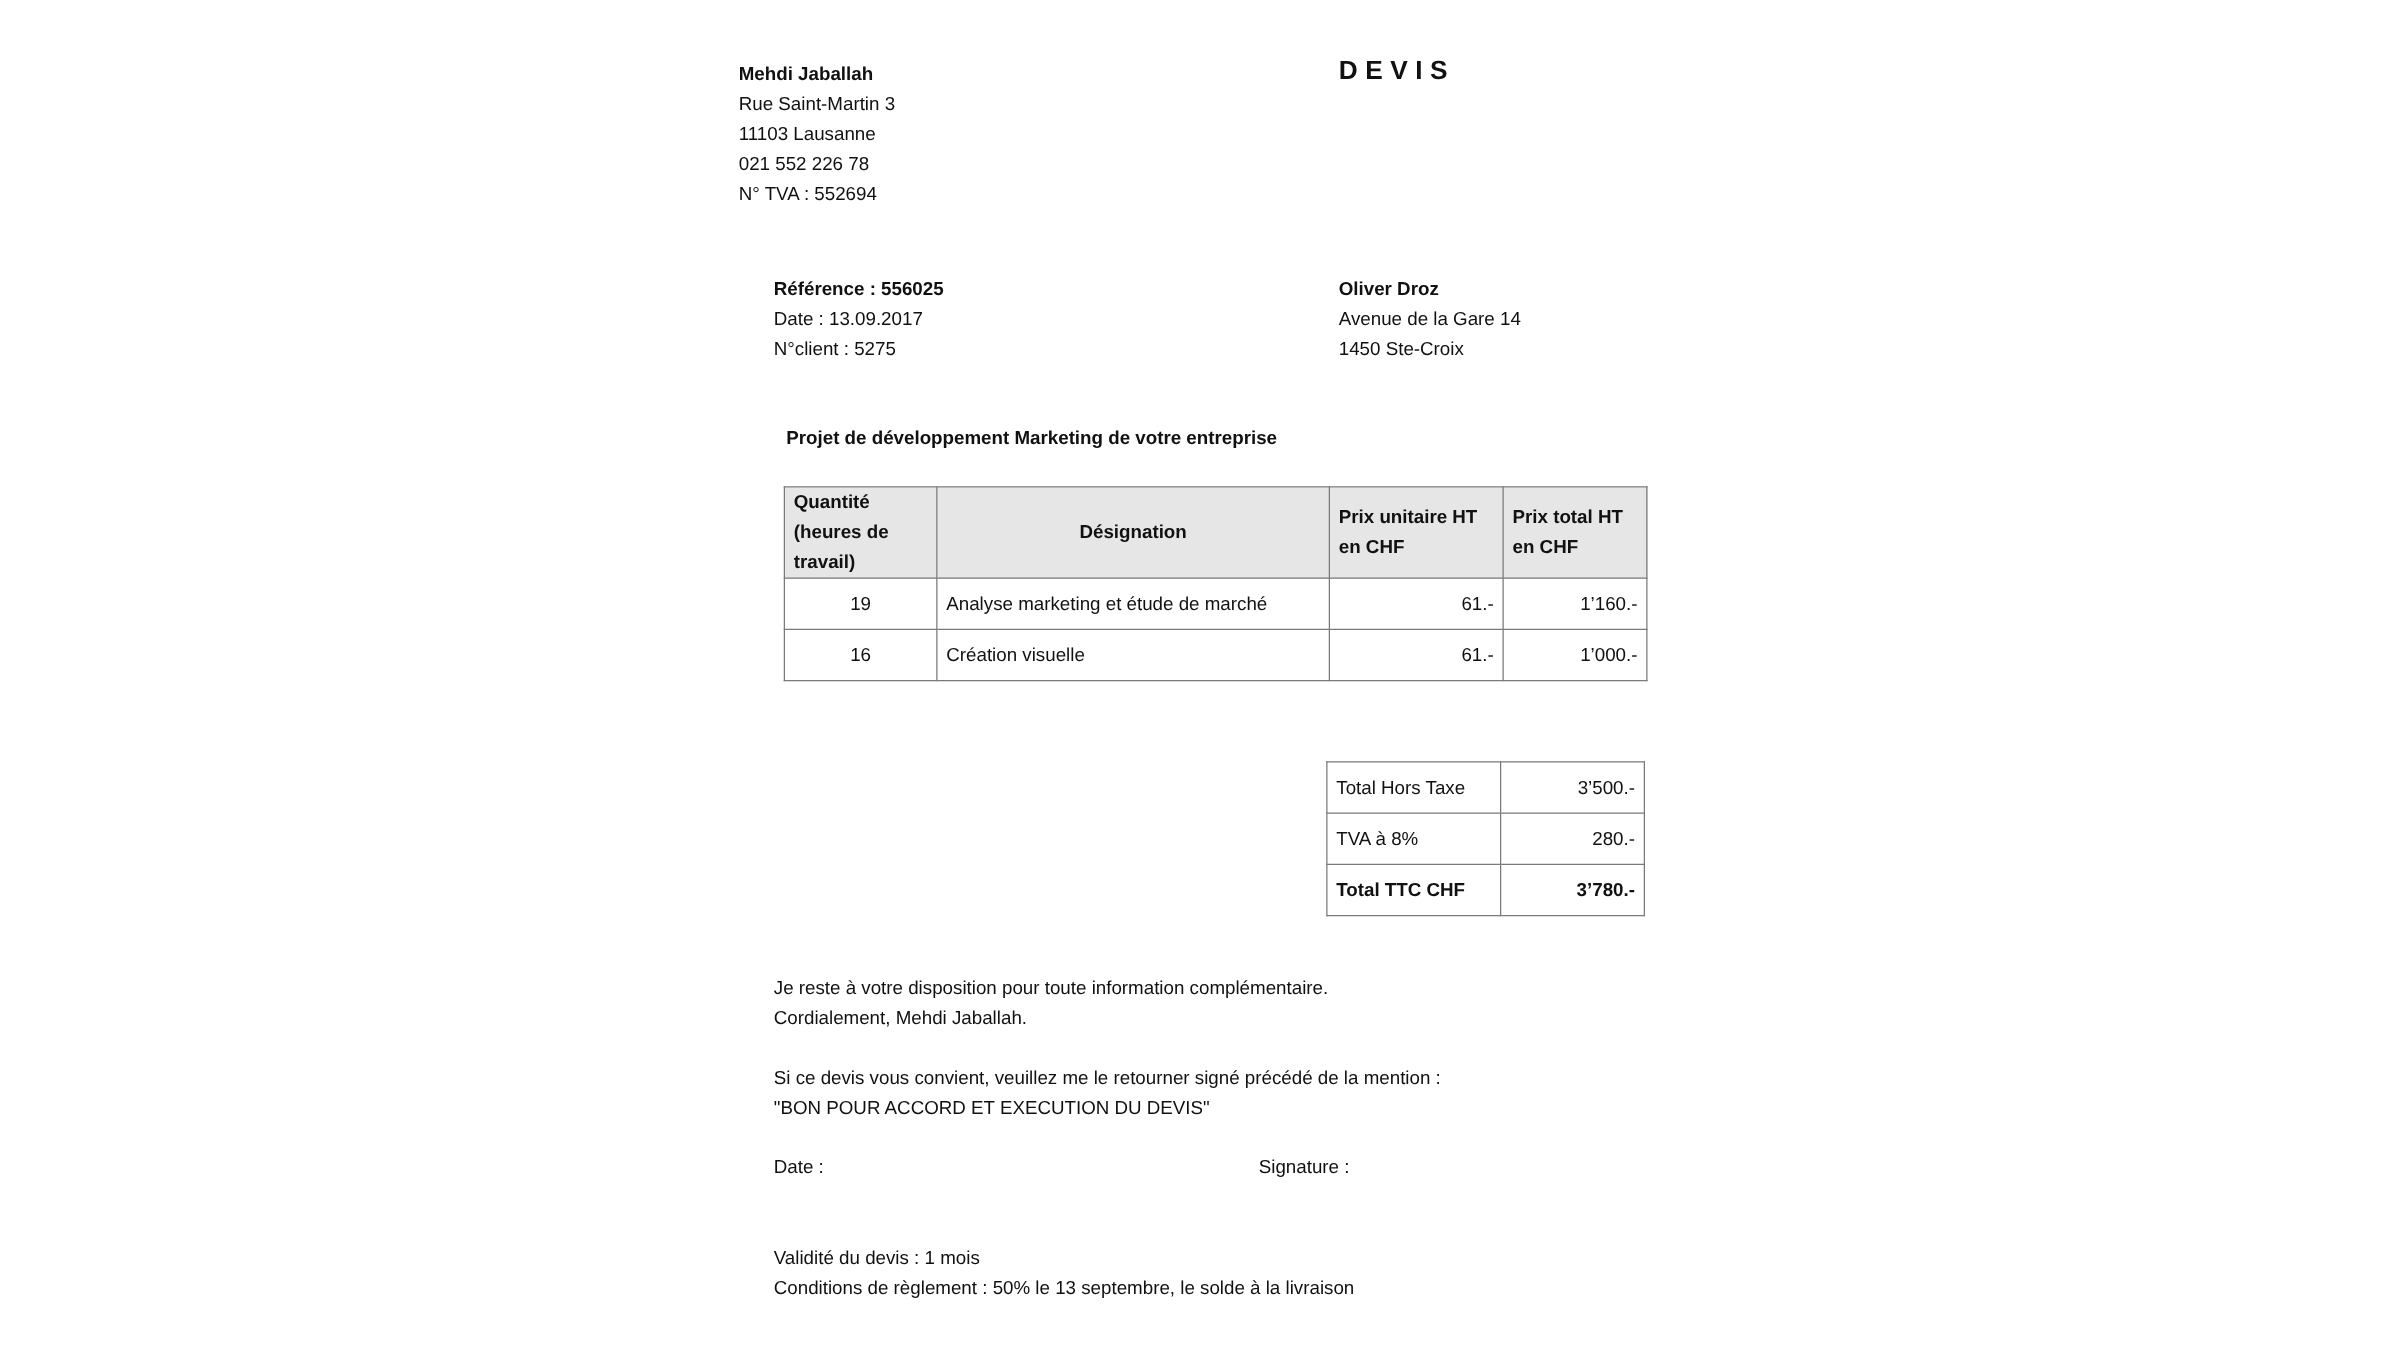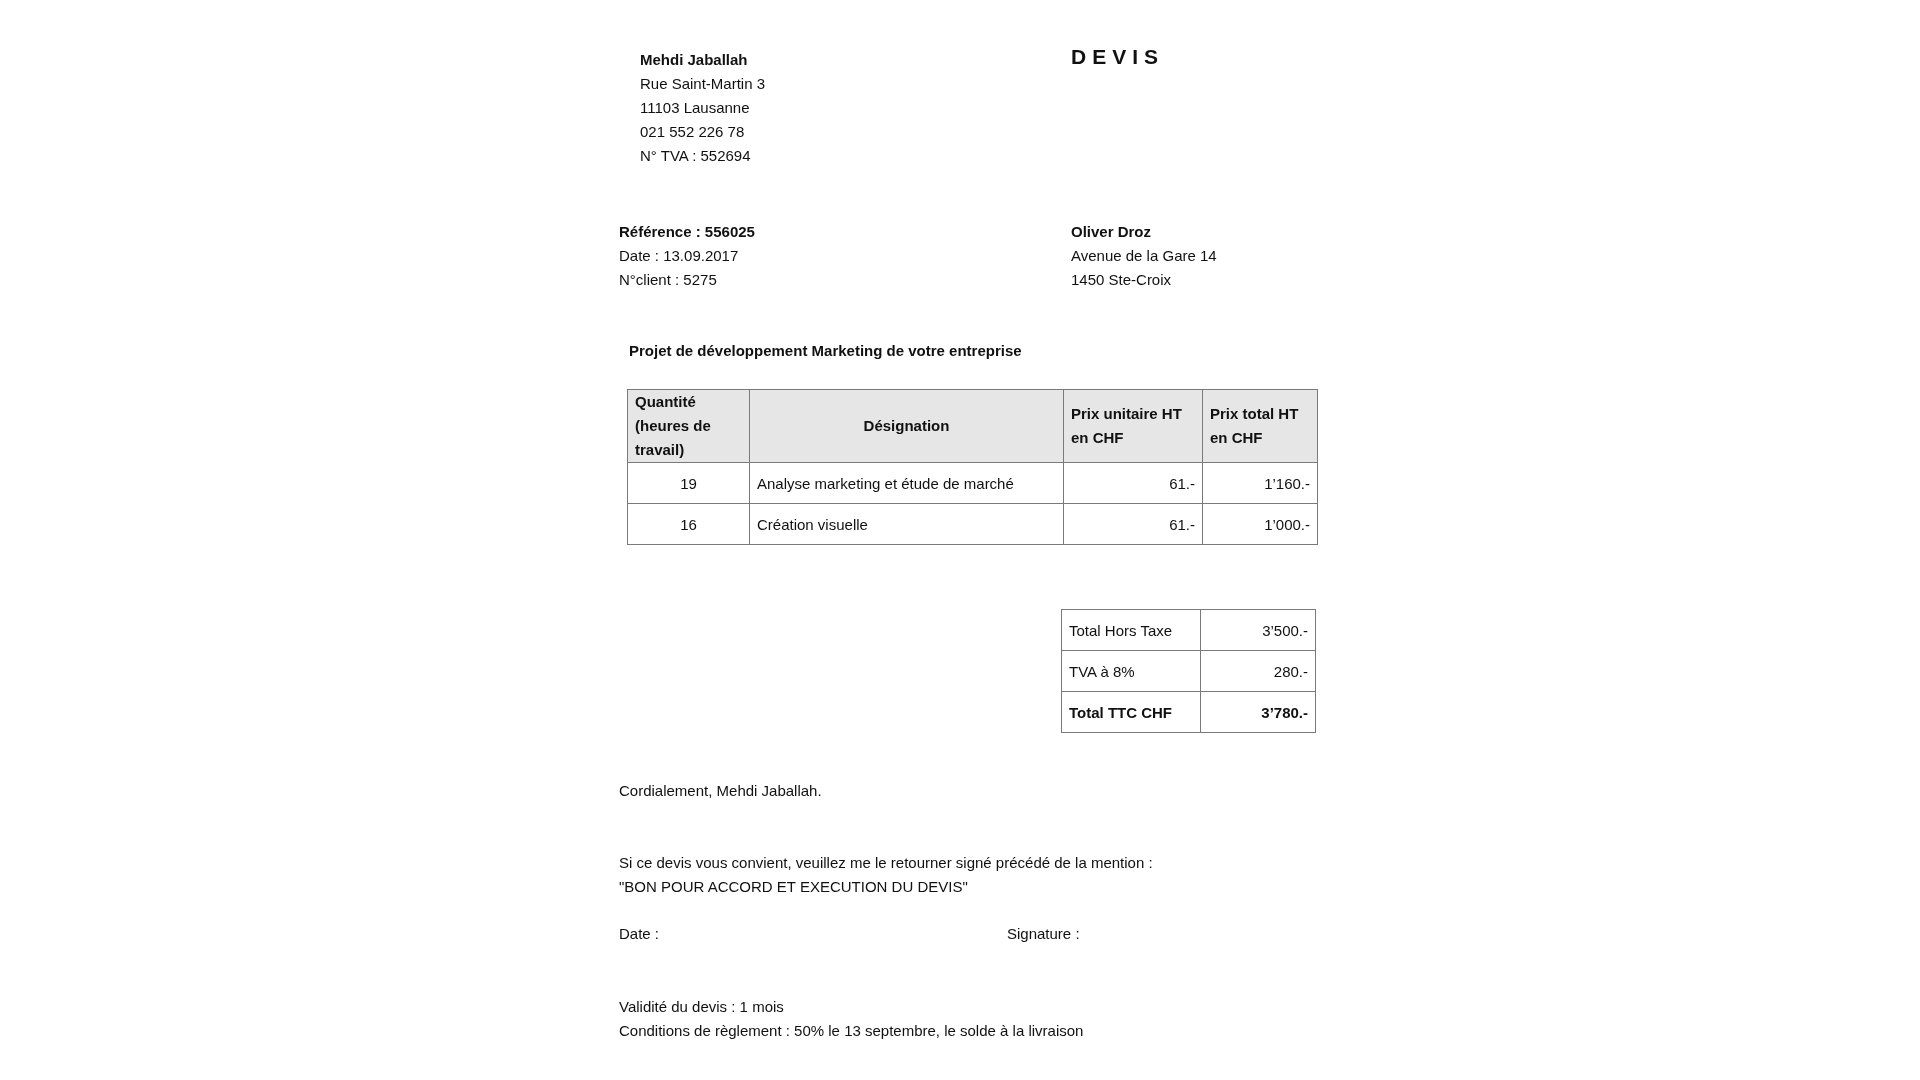--- a/index.html
+++ b/index.html
@@ -2,21 +2,21 @@
 <html><head>
 <meta charset="utf-8">
 <style>
   html, body { margin: 0; padding: 0; background: #ffffff; }
   body { width: 1920px; height: 1080px; position: relative; overflow: hidden;
          font-family: "Liberation Sans", sans-serif; color: #111; font-size: 15px; }
   .abs { position: absolute; }
   .line { display: block; height: 24px; line-height: 24px; white-space: nowrap; }
   .b { font-weight: bold; }
 
-  #sender { left: 640px; top: 48px; }
+  #sender { left: 591px; top: 48px; }
   #title { left: 1071px; top: 44px; font-size: 21px; font-weight: bold; letter-spacing: 6px; line-height: 26px; }
 
   #ref { left: 619px; top: 220px; }
   #client { left: 1071px; top: 220px; }
 
   #project { left: 629px; top: 339px; font-weight: bold; line-height: 24px; }
 
   table { border-collapse: collapse; position: absolute; padding-left: 38px; }
   td, th { border: 1px solid #7a7a7a; padding: 0 7px; font-size: 15px; vertical-align: middle; }
   #items { left: 627px; top: 389px; }
@@ -114,20 +114,21 @@
     <td class="t2 num">280.-</td>
   </tr>
   <tr>
     <td class="t1 b">Total TTC CHF</td>
     <td class="t2 num b">3’780.-</td>
   </tr>
 </tbody>
   </table>
 
 <div id="closing" class="abs">
+  <span class="line">Je reste à votre disposition pour toute information complémentaire.</span>
   <span class="line">Cordialement, Mehdi Jaballah.</span>
 </div>
 
 <div id="accord" class="abs">
   <span class="line">Si ce devis vous convient, veuillez me le retourner signé précédé de la mention :</span>
   <span class="line">"BON POUR ACCORD ET EXECUTION DU DEVIS"</span>
 </div>
 
 <div id="sig-date" class="abs line">Date :</div>
 <div id="sig-sign" class="abs line">Signature :</div>

